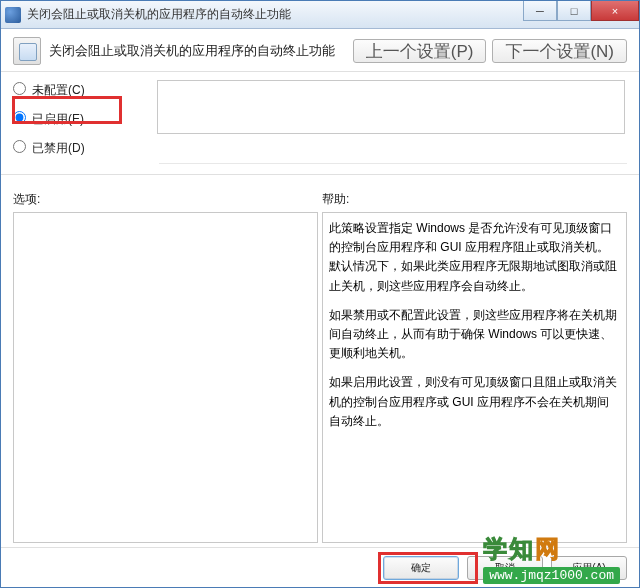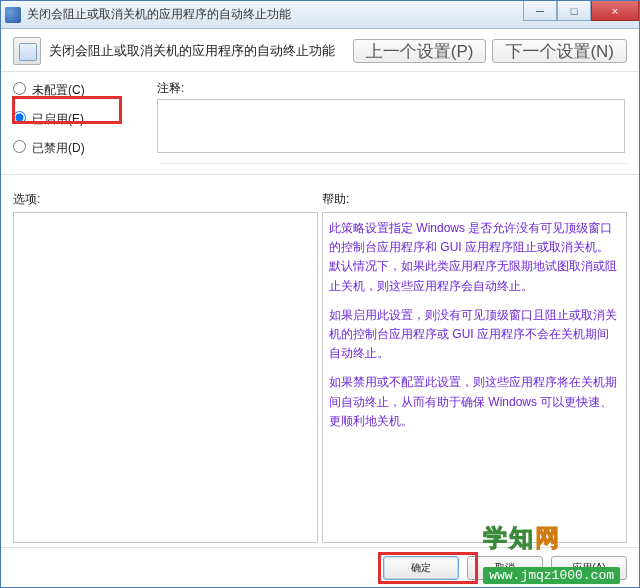--- a/index.html
+++ b/index.html
@@ -125,21 +125,21 @@
     min-height: 0;
   }
   .col { flex: 1; display: flex; flex-direction: column; min-width: 0;}
   .col-label { color: #222; margin-bottom: 4px; }
   .panel {
     flex: 1;
     border: 1px solid #c8c8c8;
     background: #fff;
     padding: 6px;
     font-size: 12px;
-    color: #6d28d9;
+    color: #000000;
     line-height: 1.6;
     overflow: auto;
   }
   .bottom-bar {
     height: 40px;
     border-top: 1px solid #e0e0e0;
     display: flex;
     justify-content: flex-end;
     align-items: center;
     padding: 0 12px;
@@ -176,21 +176,21 @@
     letter-spacing: 2px;
   }
   .watermark .zh .orange { color: #ff9a1a; -webkit-text-stroke: 1px #d07a10;}
   .watermark .url {
     font-size: 13px;
     color: #fff;
     background: #33a84a;
     padding: 1px 6px;
     border-radius: 2px;
     display: inline-block;
-    margin-top: 13px;
+    margin-top: 2px;
   }
 </style>
 </head>
 <body>
 
 <div class="window">
 
   <div class="titlebar">
     <div class="titlebar-icon"></div>
     <div class="titlebar-text">关闭会阻止或取消关机的应用程序的自动终止功能</div>
@@ -219,37 +219,36 @@
         <label class="radio-row">
           <input type="radio" name="state" checked="" style="">
           <span>已启用(E)</span>
         </label>
         <label class="radio-row">
           <input type="radio" name="state" style="">
           <span>已禁用(D)</span>
         </label>
       </div>
       <div class="labels-col">
-        <div class="label-comment">注释:</div>
         <textarea class="comment-box" style=""></textarea>
       </div>
     </div>
     <div class="hr-inset"></div>
 
     <div class="columns">
       <div class="col">
         <div class="col-label">选项:</div>
         <div class="panel"></div>
       </div>
       <div class="col">
         <div class="col-label">帮助:</div>
         <div class="panel" id="help-panel">
             <div style="margin-bottom: 10px;">此策略设置指定 Windows 是否允许没有可见顶级窗口的控制台应用程序和 GUI 应用程序阻止或取消关机。默认情况下，如果此类应用程序无限期地试图取消或阻止关机，则这些应用程序会自动终止。</div>
+            <div style="margin-bottom: 10px;">如果禁用或不配置此设置，则这些应用程序将在关机期间自动终止，从而有助于确保 Windows 可以更快速、更顺利地关机。</div>
             <div style="margin-bottom: 10px;">如果启用此设置，则没有可见顶级窗口且阻止或取消关机的控制台应用程序或 GUI 应用程序不会在关机期间自动终止。</div>
-            <div style="margin-bottom: 10px;">如果禁用或不配置此设置，则这些应用程序将在关机期间自动终止，从而有助于确保 Windows 可以更快速、更顺利地关机。</div>
           </div>
       </div>
     </div>
 
     <div class="bottom-bar">
       <div class="btn ok">确定</div>
       <div class="btn">取消</div>
       <div class="btn">应用(A)</div>
     </div>
 

